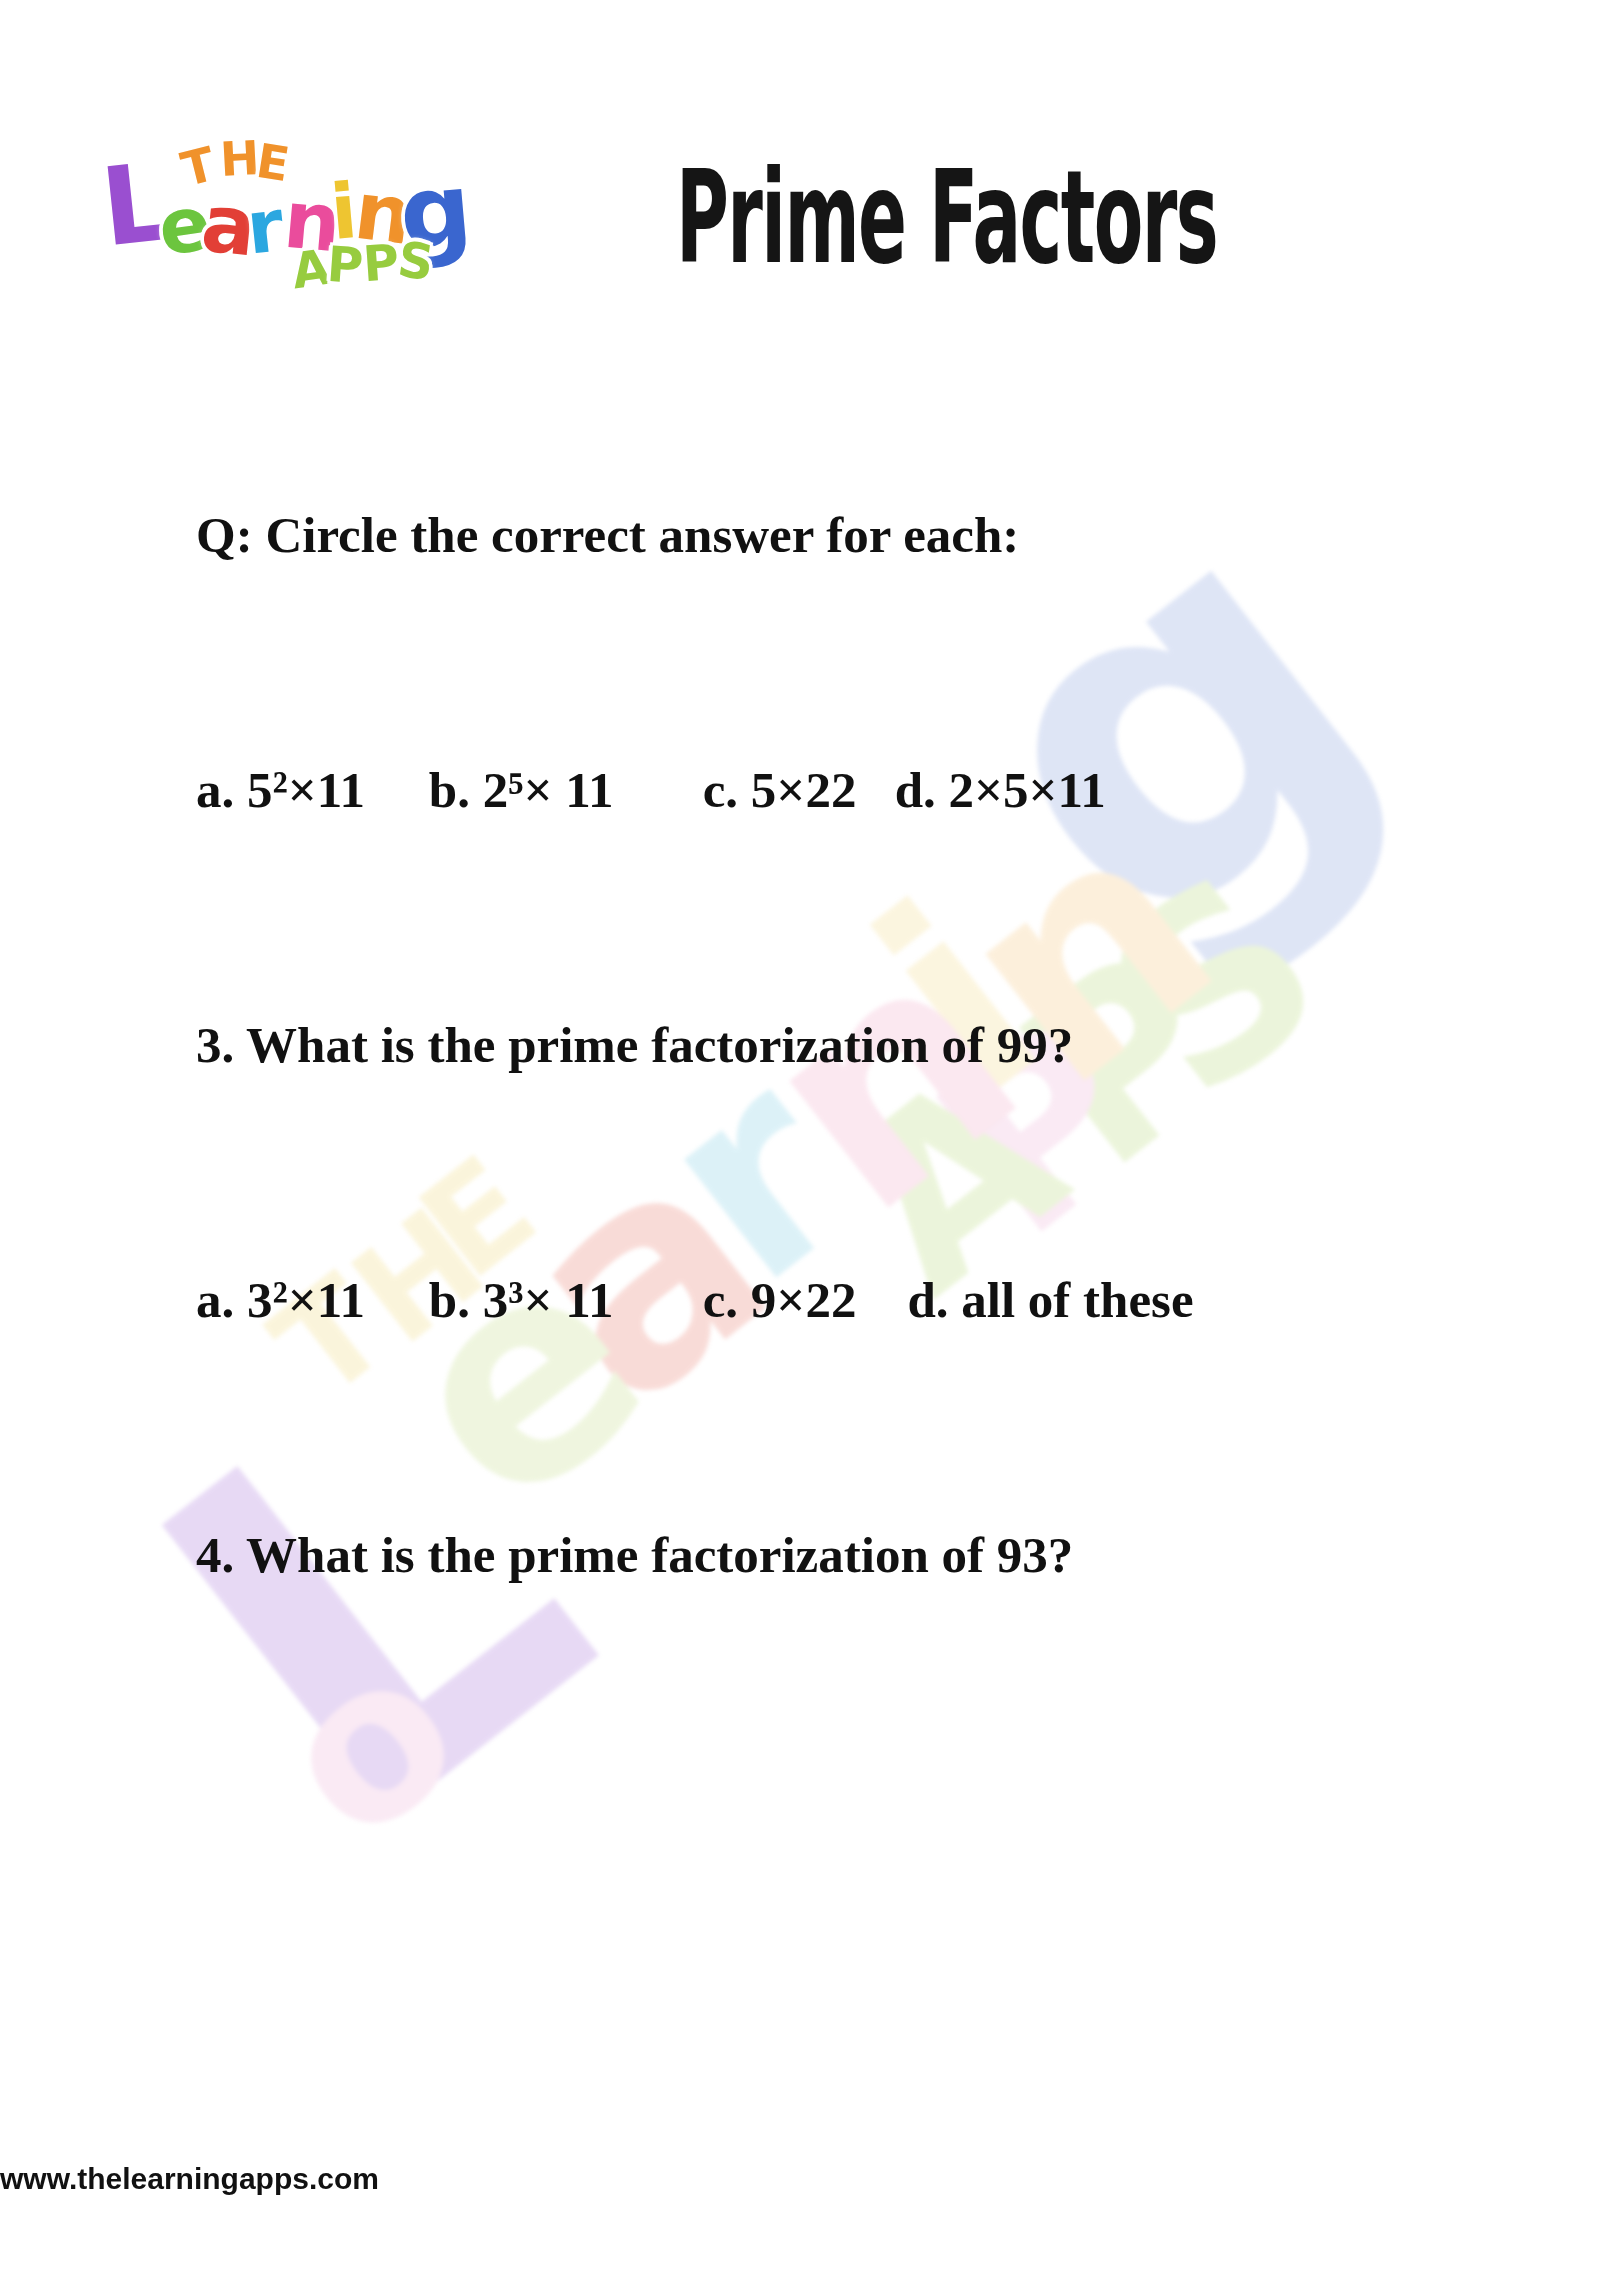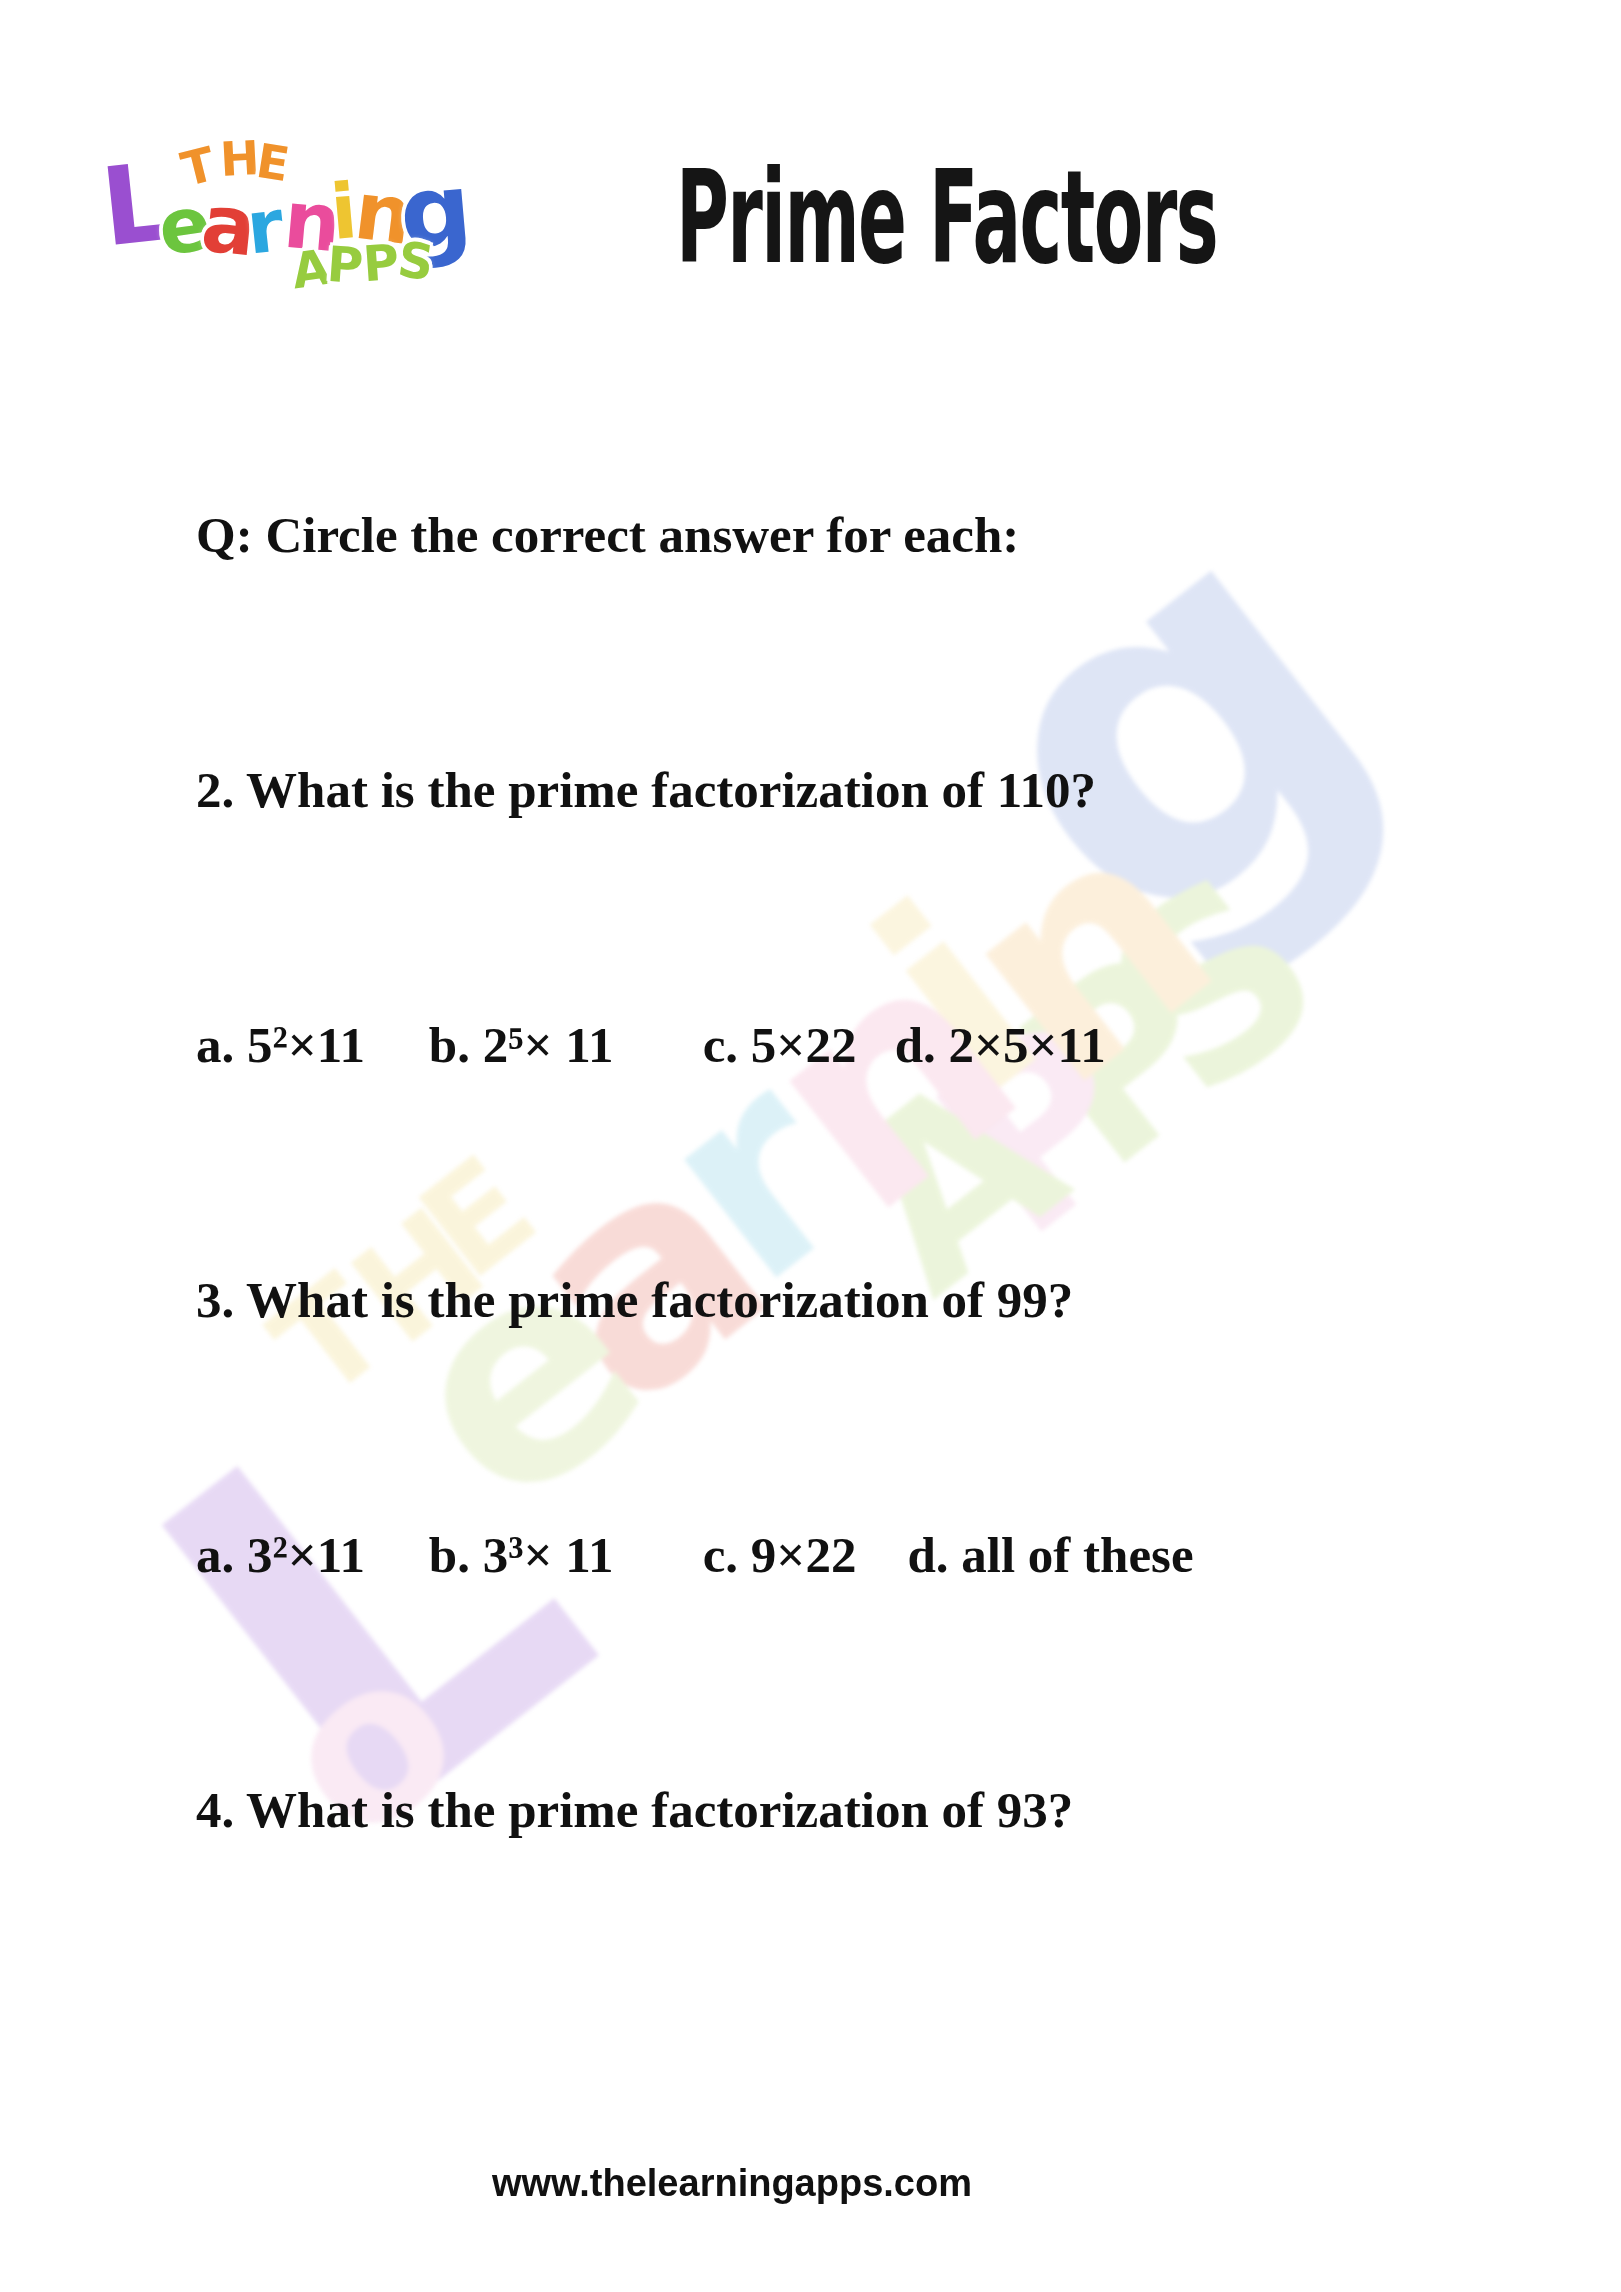--- a/index.html
+++ b/index.html
@@ -77,23 +77,23 @@
   .questions{
     position:absolute;left:196px;top:323px;width:1255px;
     font-size:51px;line-height:85px;
     white-space:pre;color:#111;
   }
   .line{height:85px;font-weight:bold;}
 
   
   .footer{
     position:absolute;left:0;top:2162px;width:1464px;
-    text-align:center;
+    text-align:left;
     font-family:"Liberation Sans","DejaVu Sans",sans-serif;
-    font-weight:700;font-size:38px;color:#111;
+    font-weight:700;font-size:30px;color:#111;
   }
 </style>
 </head>
 <body>
 
 <div class="page">
 
   <div class="watermark">
     <span class="wm1">g</span>
     <span class="wm2">S</span>
@@ -128,21 +128,20 @@
     <span class="app-a">A</span>
     <span class="app-p1">P</span>
     <span class="app-p2">P</span>
     <span class="app-s">S</span>
   </div>
 
   <div class="title">Prime Factors</div>
 
   <div class="questions">
     <div class="line">Q: Circle the correct answer for each:</div>
-    <div class="line">2. What is the prime factorization of 110?</div>
     <div class="line">a. 5²×11     b. 2⁵× 11       c. 5×22   d. 2×5×11</div>
     <div class="line">3. What is the prime factorization of 99?</div>
     <div class="line">a. 3²×11     b. 3³× 11       c. 9×22    d. all of these</div>
     <div class="line">4. What is the prime factorization of 93?</div>
     
     
     
     
     
     

